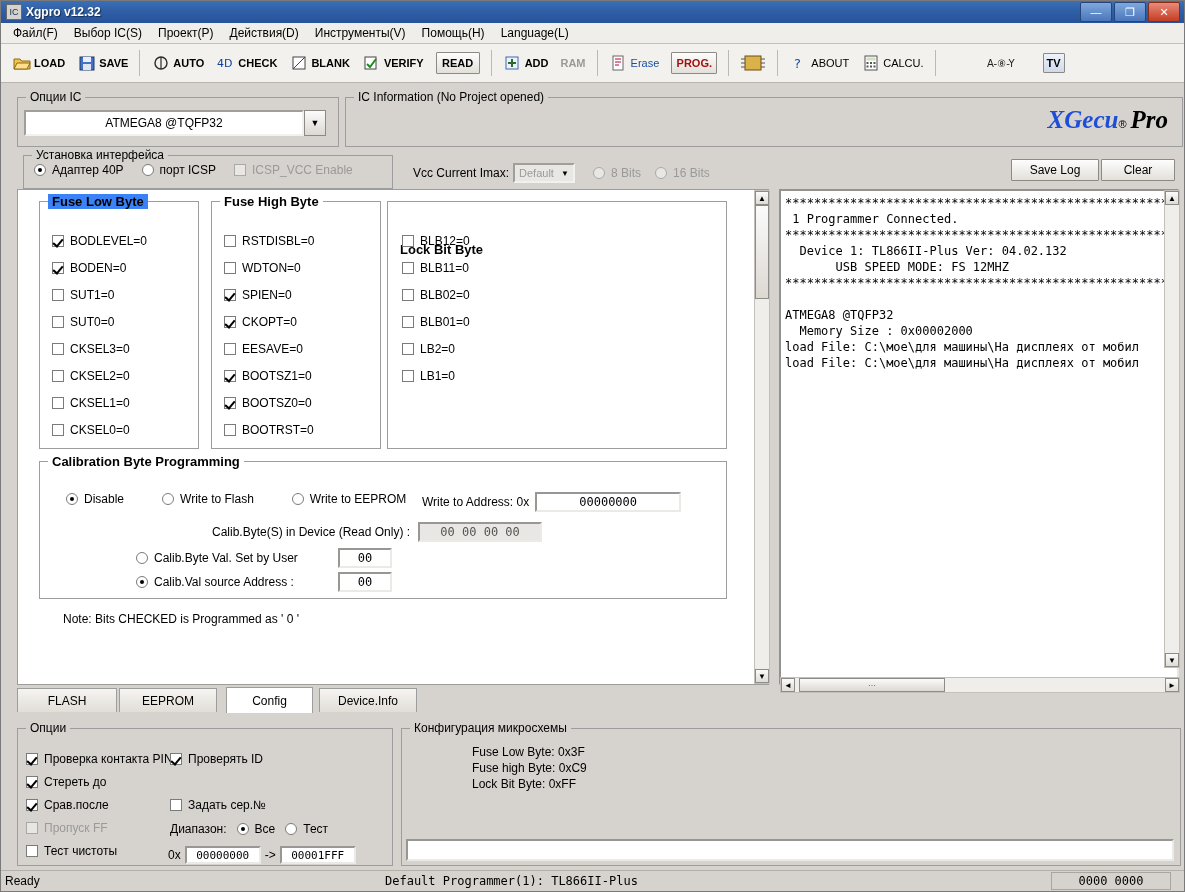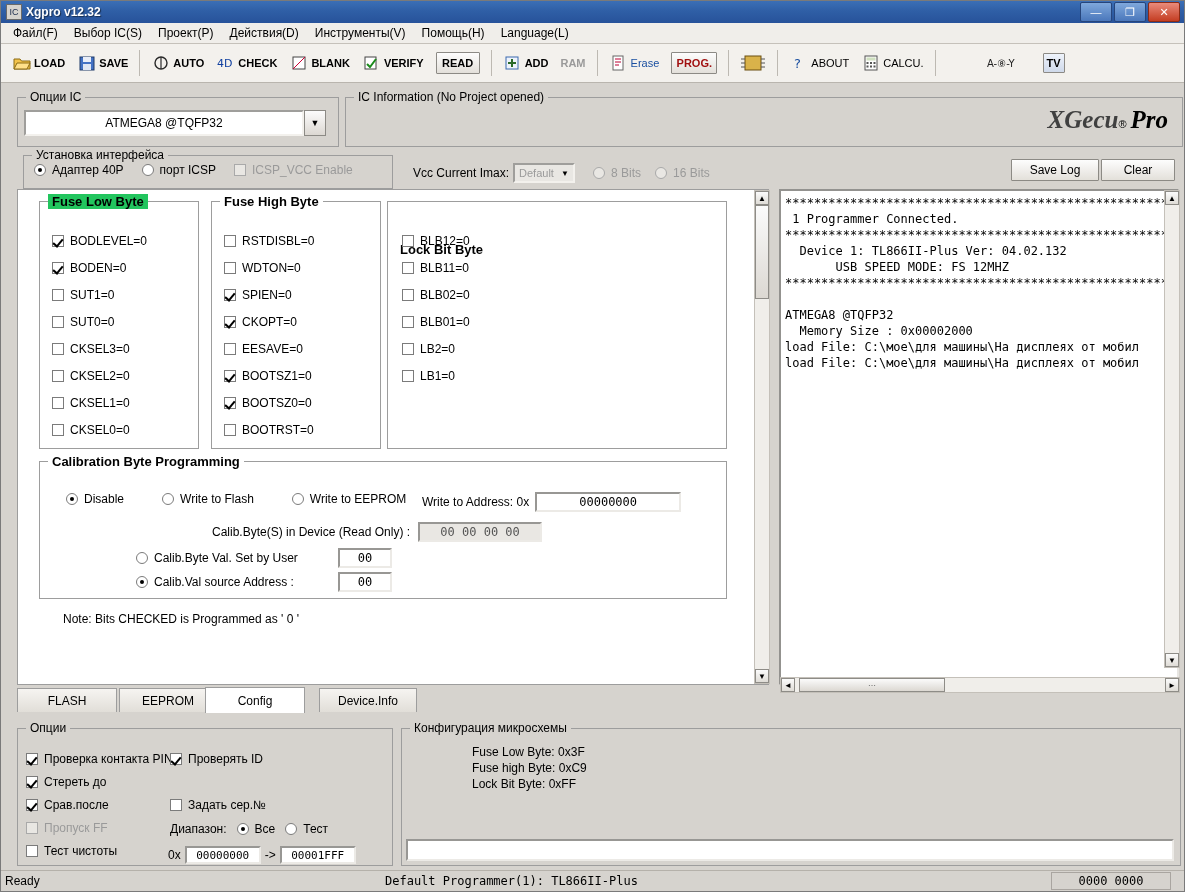--- a/index.html
+++ b/index.html
@@ -395,21 +395,21 @@
       <div class="combo" style="width:280px;height:26px;">
         <div class="txt">ATMEGA8 @TQFP32</div>
       </div>
       <div class="arrowbtn">▼</div>
     </div>
   </div>
 
   <div class="group" style="left:344px; top:96px; width:836px; height:48px;">
     <div class="legend">IC Information (No Project opened)</div>
     <div style="position:absolute; right:14px; top:8px; display:flex; align-items:baseline;">
-      <span style="font-family:'Liberation Serif',serif; font-size:25px; font-weight:bold; font-style:italic; color:#404040;">XGecu</span>
+      <span style="font-family:'Liberation Serif',serif; font-size:25px; font-weight:bold; font-style:italic; color:#1d4ed8;">XGecu</span>
       <span style="font-size:11px;">®</span>
       <span style="font-family:'Liberation Serif',serif; font-size:25px; font-weight:bold; font-style:italic; margin-left:4px;">Pro</span>
     </div>
   </div>
 
   <div class="group" style="left:22px; top:154px; width:368px; height:32px;">
     <div class="legend">Установка интерфейса</div>
     <div style="position:absolute; left:10px; top:7px; display:flex; align-items:center; gap:18px;">
       <div class="chk">
         <span class="radio on"></span>
@@ -447,21 +447,21 @@
 
   <div style="position:absolute; left:16px; top:188px; width:752px; height:496px; background:#fff; border:1px solid #9d9d9d; box-sizing:border-box;"></div>
 
   <div class="sb-v" style="left:753px; top:189px; width:16px; height:494px;">
     <div class="sb-btn" style="position:absolute;left:0;top:0;width:14px;height:14px;">▲</div>
     <div class="sb-thumb" style="position:absolute;left:0;top:14px;width:14px;height:94px;"></div>
     <div class="sb-btn" style="position:absolute;left:0;bottom:0;width:14px;height:14px;">▼</div>
   </div>
 
   <div class="group" style="left:38px; top:200px; width:158px; height:246px;">
-    <div class="legend" style="background:#22c55e; font-weight:bold; font-size:13px;">Fuse Low Byte</div>
+    <div class="legend" style="background:#3b82f6; font-weight:bold; font-size:13px;">Fuse Low Byte</div>
     <div style="position:absolute; left:12px; top:32px; display:flex; flex-direction:column; gap:13px;">
       <div class="chk">
           <span class="box checked"></span>
           <span>BODLEVEL=0</span>
         </div>
       <div class="chk">
           <span class="box checked"></span>
           <span>BODEN=0</span>
         </div>
       <div class="chk">
@@ -634,21 +634,21 @@
   </div>
 
   <div class="sb-h" style="left:779px; top:676px; width:400px; height:16px;">
     <div class="sb-btn" style="position:absolute;left:0;top:0;width:14px;height:14px;">◄</div>
     <div class="sb-thumb" style="position:absolute;left:18px;top:0;width:146px;height:14px;display:flex;align-items:center;justify-content:center;font-size:8px;color:#666;">⋯</div>
     <div class="sb-btn" style="position:absolute;right:0;top:0;width:14px;height:14px;">►</div>
   </div>
 
   <div class="tab" style="left:16px; top:687px; width:100px;">FLASH</div>
   <div class="tab" style="left:118px; top:687px; width:98px;">EEPROM</div>
-  <div class="tab active" style="left:204px; top:686px; width:100px;">Config</div>
+  <div class="tab active" style="left:225px; top:686px; width:87px;">Config</div>
   <div class="tab" style="left:318px; top:687px; width:98px;">Device.Info</div>
 
   <div class="group" style="left:16px; top:727px; width:374px; height:136px;">
     <div class="legend">Опции</div>
 
     <div class="chk" style="position:absolute; left:8px; top:23px;">
       <span class="box checked"></span>
       <span>Проверка контакта PIN</span>
     </div>
     <div class="chk" style="position:absolute; left:152px; top:23px;">

